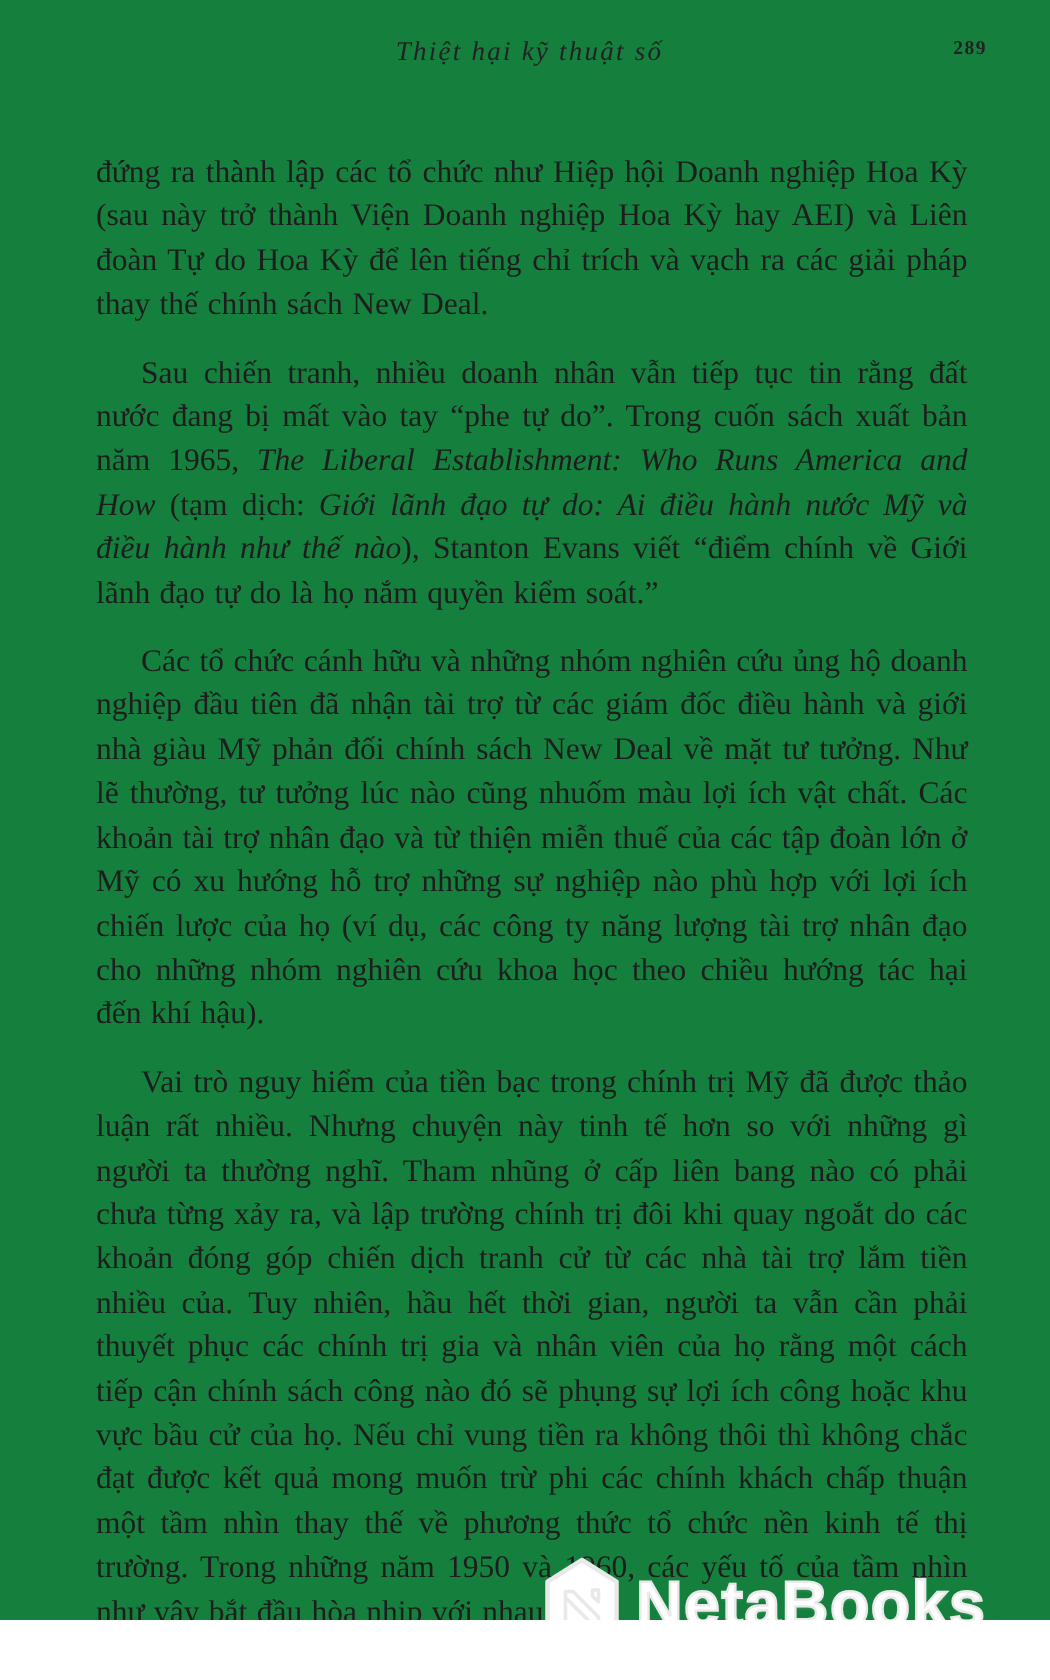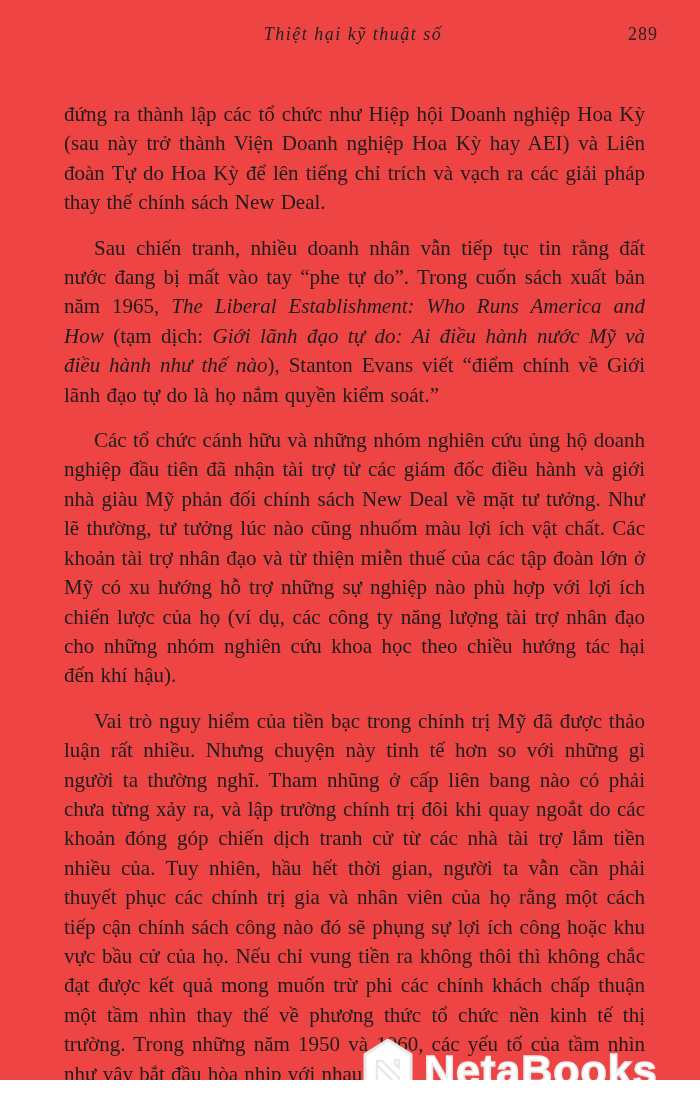--- a/index.html
+++ b/index.html
@@ -1,20 +1,20 @@
 <!DOCTYPE html>
 <html><head>
 <meta charset="utf-8">
 <style>
   html, body { margin: 0; padding: 0; }
   .page {
     position: relative;
     width: 700px;
     height: 1080px;
-    background: #ef4444;
+    background: #15803d;
     overflow: hidden;
     font-family: "Liberation Serif", "DejaVu Serif", serif;
     color: #1d1d1d;
   }
   .running-head {
     position: absolute;
     top: 24px;
     left: 48px;
     right: 42px;
     height: 26px;
@@ -25,23 +25,24 @@
     text-align: center;
     font-style: italic;
     font-size: 18px;
     letter-spacing: 1.5px;
     color: #222;
   }
   .page-number {
     position: absolute;
     right: 0;
     top: 0;
-    font-size: 18px;
+    font-size: 13px;
     letter-spacing: 1px;
     color: #222;
+    font-weight: bold;
   }
   .body-text {
     position: absolute;
     top: 84px;
     left: 48px;
     width: 613px;
     font-size: 21px;
     line-height: 29.4px;
     text-align: justify;
     word-spacing: 1px;

